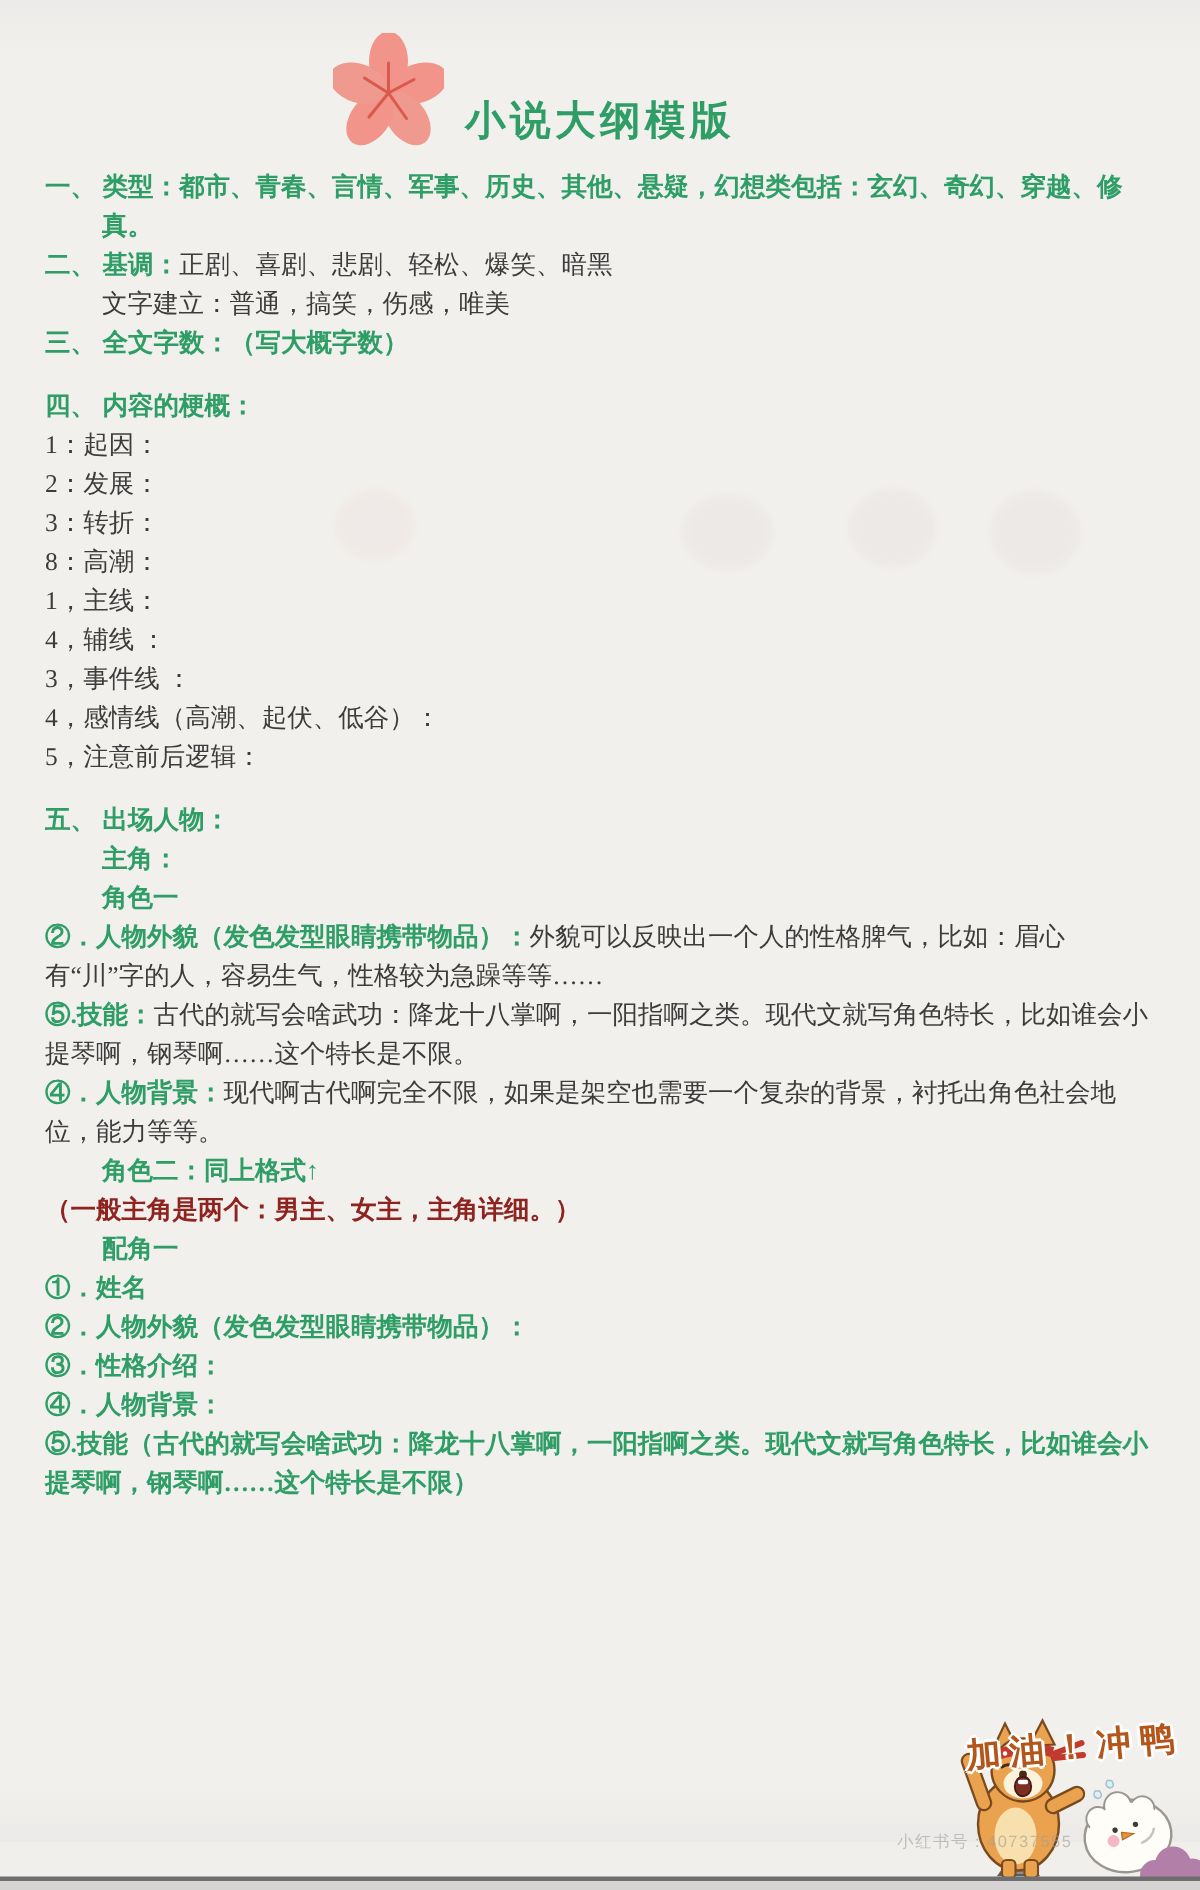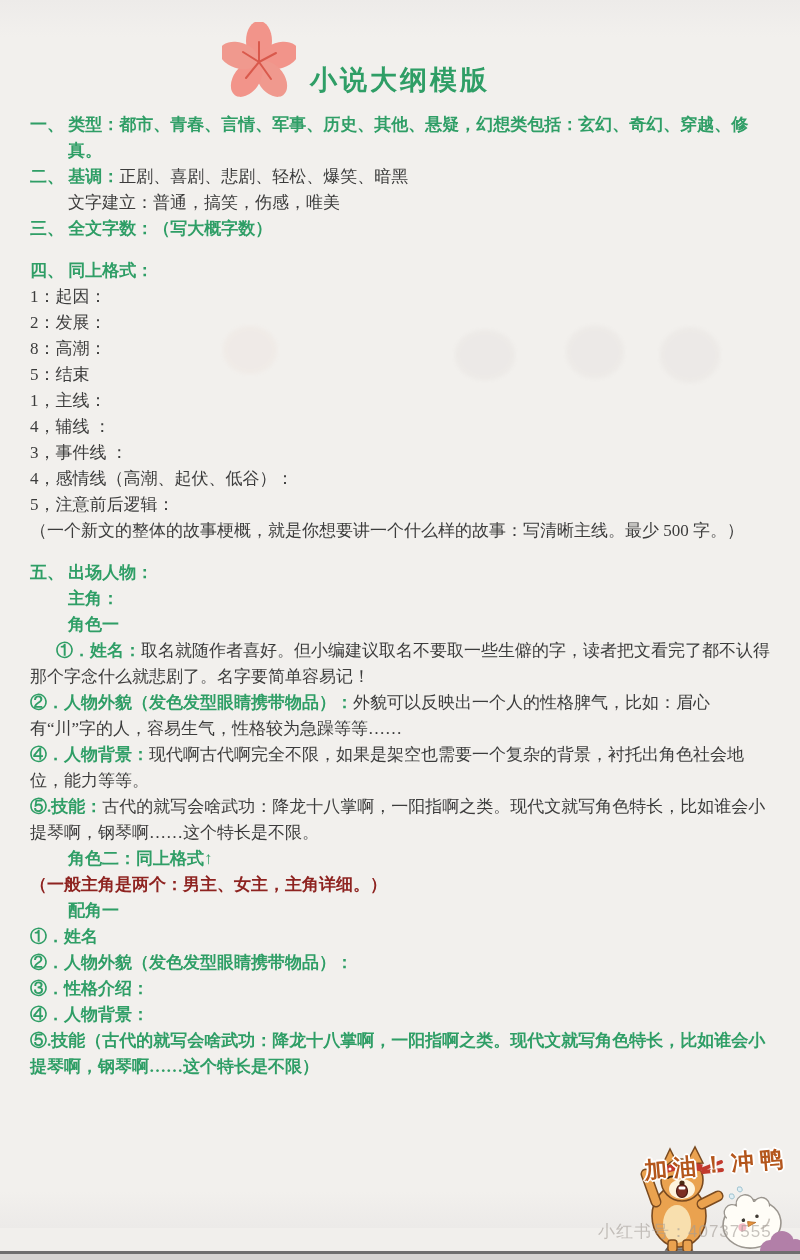--- a/index.html
+++ b/index.html
@@ -46,21 +46,21 @@
     transform:rotate(-5deg);
     font-family:"Liberation Sans", sans-serif;
     font-size:23px;font-weight:700;letter-spacing:6px;color:#b4561c;
     text-shadow:-2px 0 #fff,2px 0 #fff,0 -2px #fff,0 2px #fff,
                 -1px -1px #fff,1px 1px #fff,1px -1px #fff,-1px 1px #fff;
     white-space:nowrap;
   }
   .watermark-id{
     position:absolute;left:598px;top:1220px;
     font-family:"Liberation Sans", sans-serif;
-    font-size:17px;color:#a39d97;opacity:0.6;letter-spacing:1px;white-space:nowrap;
+    font-size:11px;color:#a39d97;opacity:0.6;letter-spacing:1px;white-space:nowrap;
   }
   .bottom-line{position:absolute;left:0;top:1251px;width:800px;height:3px;background:#6e6e6e;}
   .bottom-strip{position:absolute;left:0;top:1254px;width:800px;height:6px;background:#d6d4d2;}
 </style>
 </head>
 <body>
 
 <div class="page">
 
   <div class="center-watermark"></div>
@@ -98,47 +98,45 @@
     </div>
 
     <p class="hang green">一、 类型：都市、青春、言情、军事、历史、其他、悬疑，幻想类包括：玄幻、奇幻、穿越、修真。</p>
 
     <p class="hang"><span class="green">二、 基调：</span><span class="black">正剧、喜剧、悲剧、轻松、爆笑、暗黑</span></p>
 
     <p class="ind black">文字建立：普通，搞笑，伤感，唯美</p>
 
     <p class="green">三、 全文字数：（写大概字数）</p>
 
-    <p class="green gap-lg">四、 同上格式：</p>
+    <p class="green gap-lg">四、 内容的梗概：</p>
 
     <p class="black">1：起因：</p>
     <p class="black">2：发展：</p>
+    <p class="black">3：转折：</p>
     <p class="black">8：高潮：</p>
-    <p class="black">5：结束</p>
 
     <p class="black">1，主线：</p>
     <p class="black">4，辅线 ：</p>
     <p class="black">3，事件线 ：</p>
     <p class="black">4，感情线（高潮、起伏、低谷）：</p>
     <p class="black">5，注意前后逻辑：</p>
-    <p class="black">（一个新文的整体的故事梗概，就是你想要讲一个什么样的故事：写清晰主线。最少 500 字。）</p>
 
     <p class="green gap-lg">五、 出场人物：</p>
 
     <p class="ind green">主角：</p>
     <p class="ind green">角色一</p>
 
-    <p class="ti"><span class="green">①．姓名：</span><span class="black">取名就随作者喜好。但小编建议取名不要取一些生僻的字，读者把文看完了都不认得那个字念什么就悲剧了。名字要简单容易记！</span></p>
 
     <p><span class="green">②．人物外貌（发色发型眼睛携带物品）：</span><span class="black">外貌可以反映出一个人的性格脾气，比如：眉心有“川”字的人，容易生气，性格较为急躁等等……</span></p>
 
 
+    <p><span class="green">⑤.技能：</span><span class="black">古代的就写会啥武功：降龙十八掌啊，一阳指啊之类。现代文就写角色特长，比如谁会小提琴啊，钢琴啊……这个特长是不限。</span></p>
+
     <p><span class="green">④．人物背景：</span><span class="black">现代啊古代啊完全不限，如果是架空也需要一个复杂的背景，衬托出角色社会地位，能力等等。</span></p>
-
-    <p><span class="green">⑤.技能：</span><span class="black">古代的就写会啥武功：降龙十八掌啊，一阳指啊之类。现代文就写角色特长，比如谁会小提琴啊，钢琴啊……这个特长是不限。</span></p>
 
     <p class="ind green">角色二：同上格式↑</p>
 
     <p class="red">（一般主角是两个：男主、女主，主角详细。）</p>
 
     <p class="ind green">配角一</p>
 
     <p class="green">①．姓名</p>
     <p class="green">②．人物外貌（发色发型眼睛携带物品）：</p>
     <p class="green">③．性格介绍：</p>

